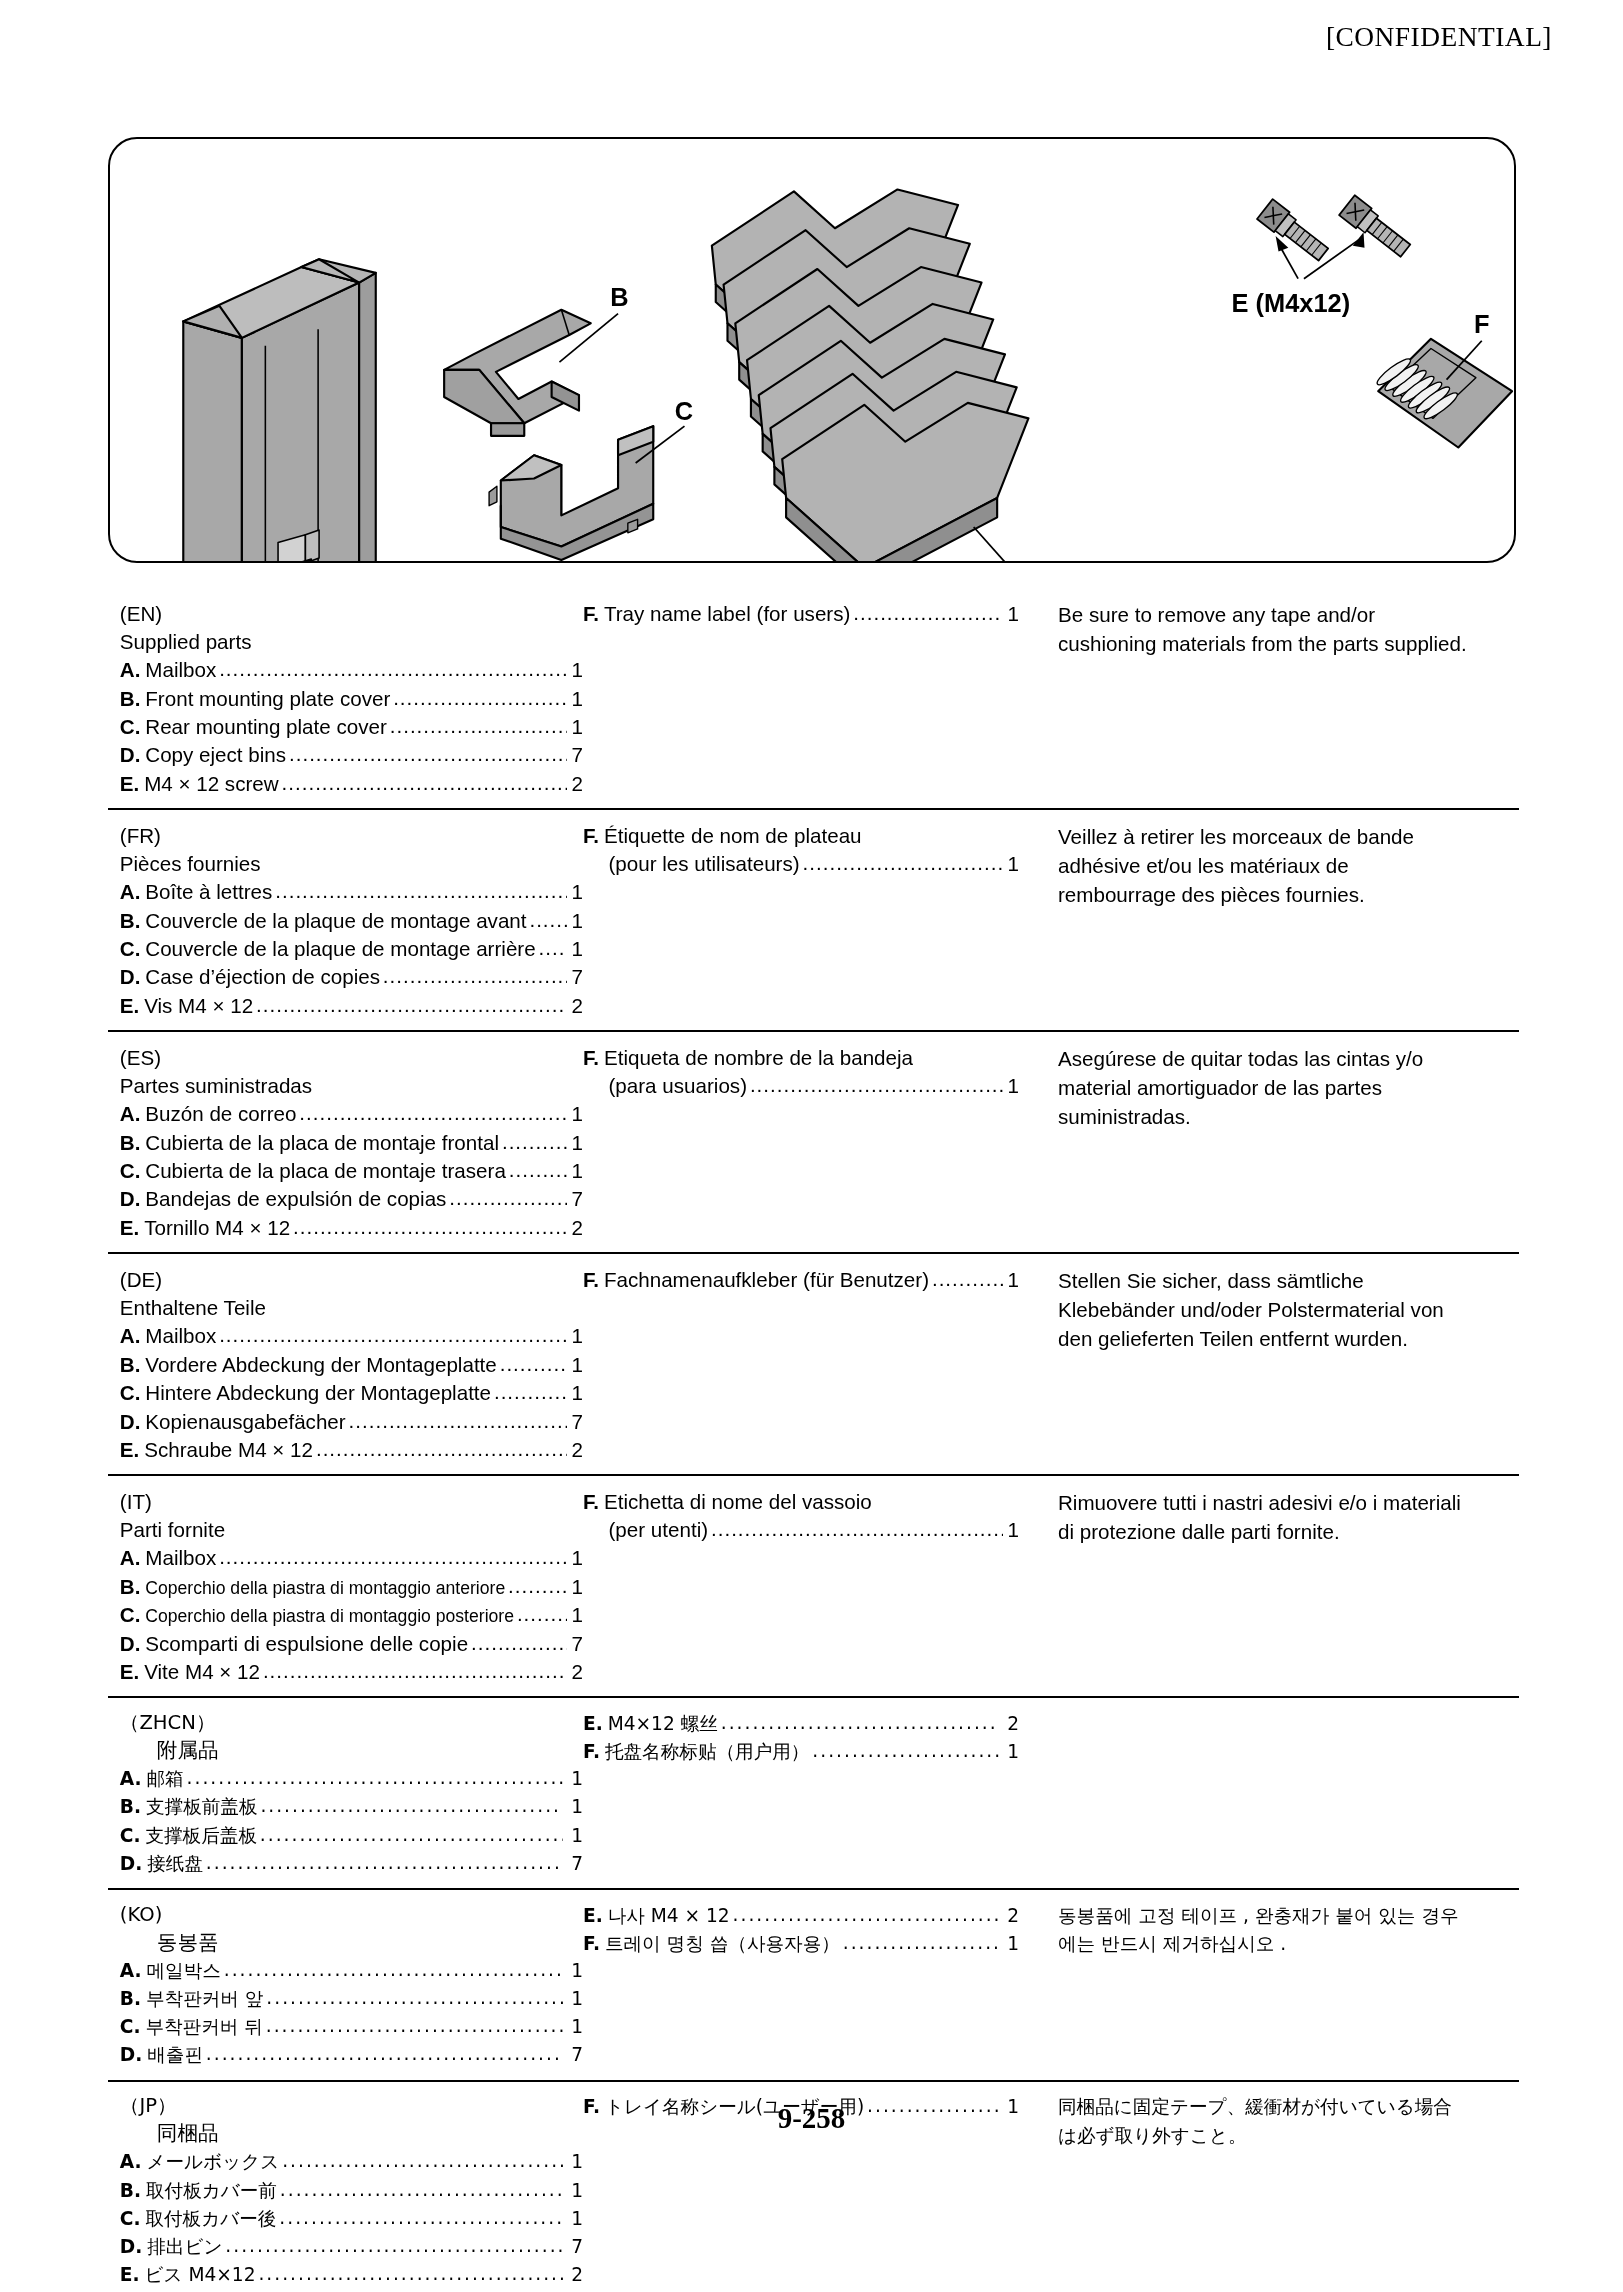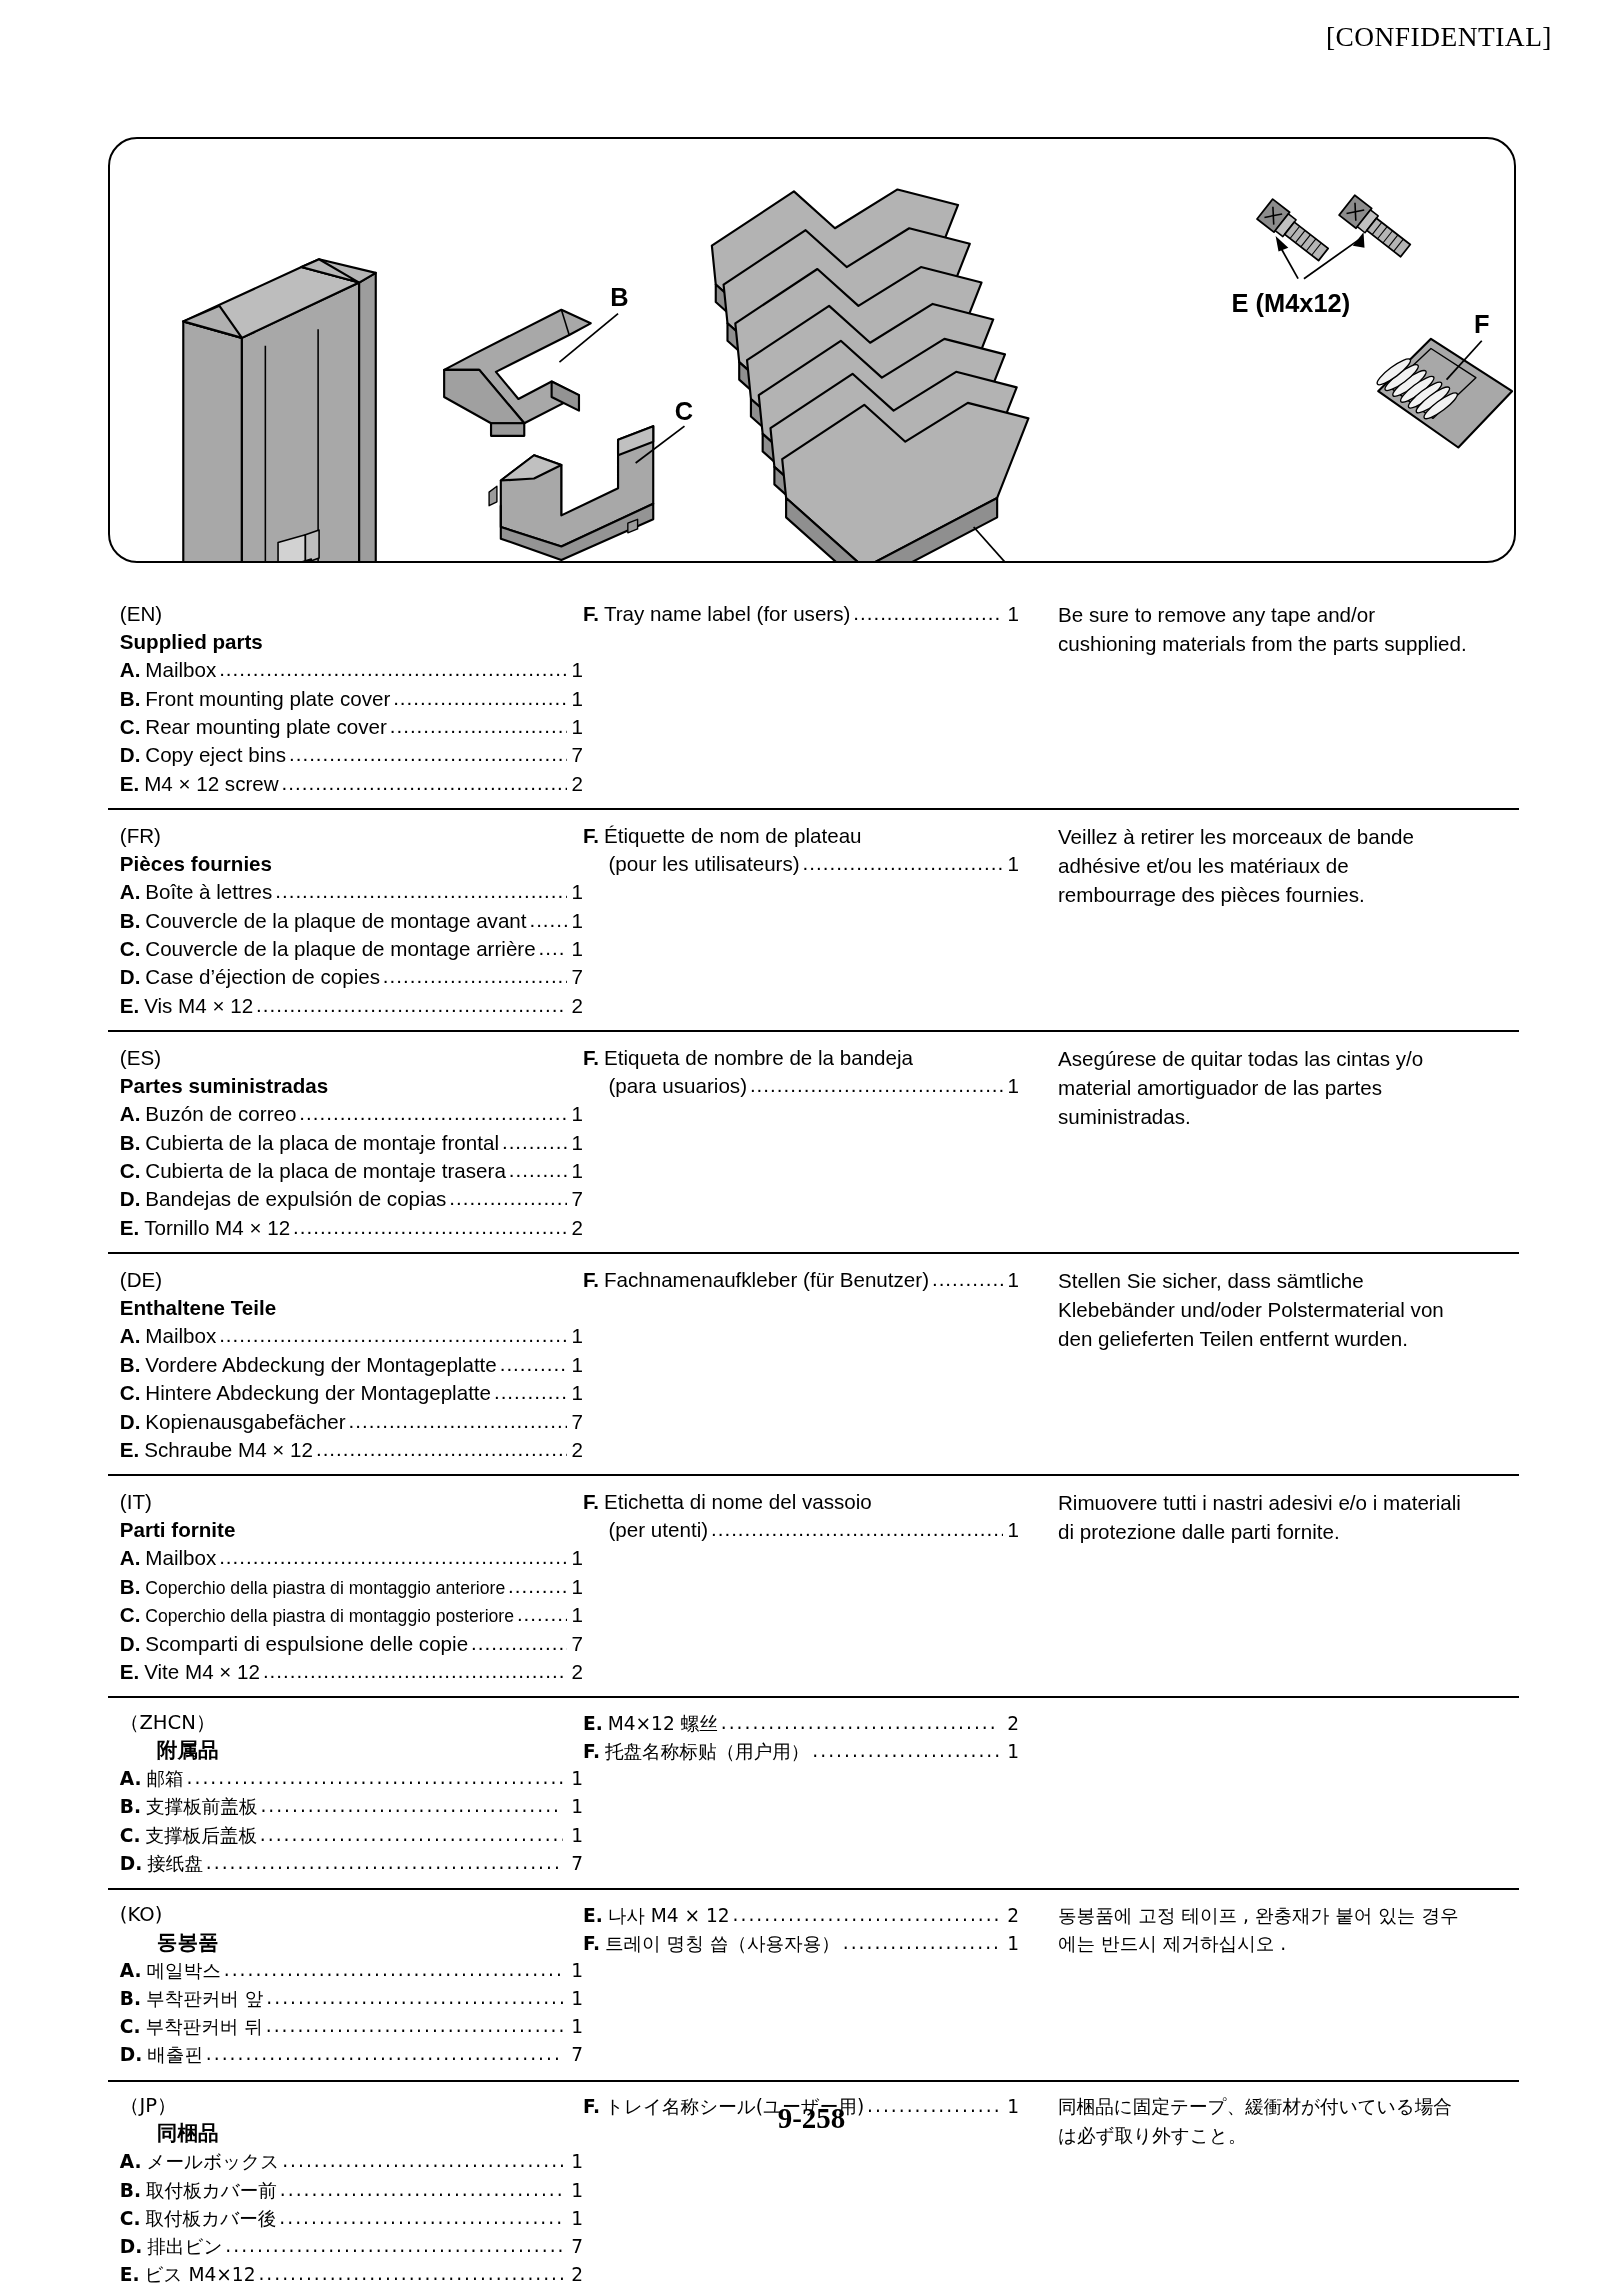--- a/index.html
+++ b/index.html
@@ -56,21 +56,21 @@
     display:flex;
     padding:11.8px 0 9.8px 0;
     min-height:172px;
     box-sizing:border-box;
   }
   .col-a{width:475px; flex:0 0 475px; padding-left:11.8px; box-sizing:border-box;}
   .col-b{width:475px; flex:0 0 475px; box-sizing:border-box;}
   .col-c{width:431px; flex:0 0 431px; box-sizing:border-box;}
 
   .lang-code{font-size:20.6px;line-height:1.32;}
-  .lang-title{font-size:20.6px;font-weight:bold;line-height:1.42;}
+  .lang-title{font-size:20.6px;font-weight:normal;line-height:1.42;}
 
   ul.parts{list-style:none;margin:0;padding:0;}
   ul.parts li{
     display:flex;
     align-items:baseline;
     font-size:20.6px;
     line-height:1.38;
     white-space:nowrap;
   }
   ul.parts li .ltr{font-weight:bold;margin-right:4.9px;}

